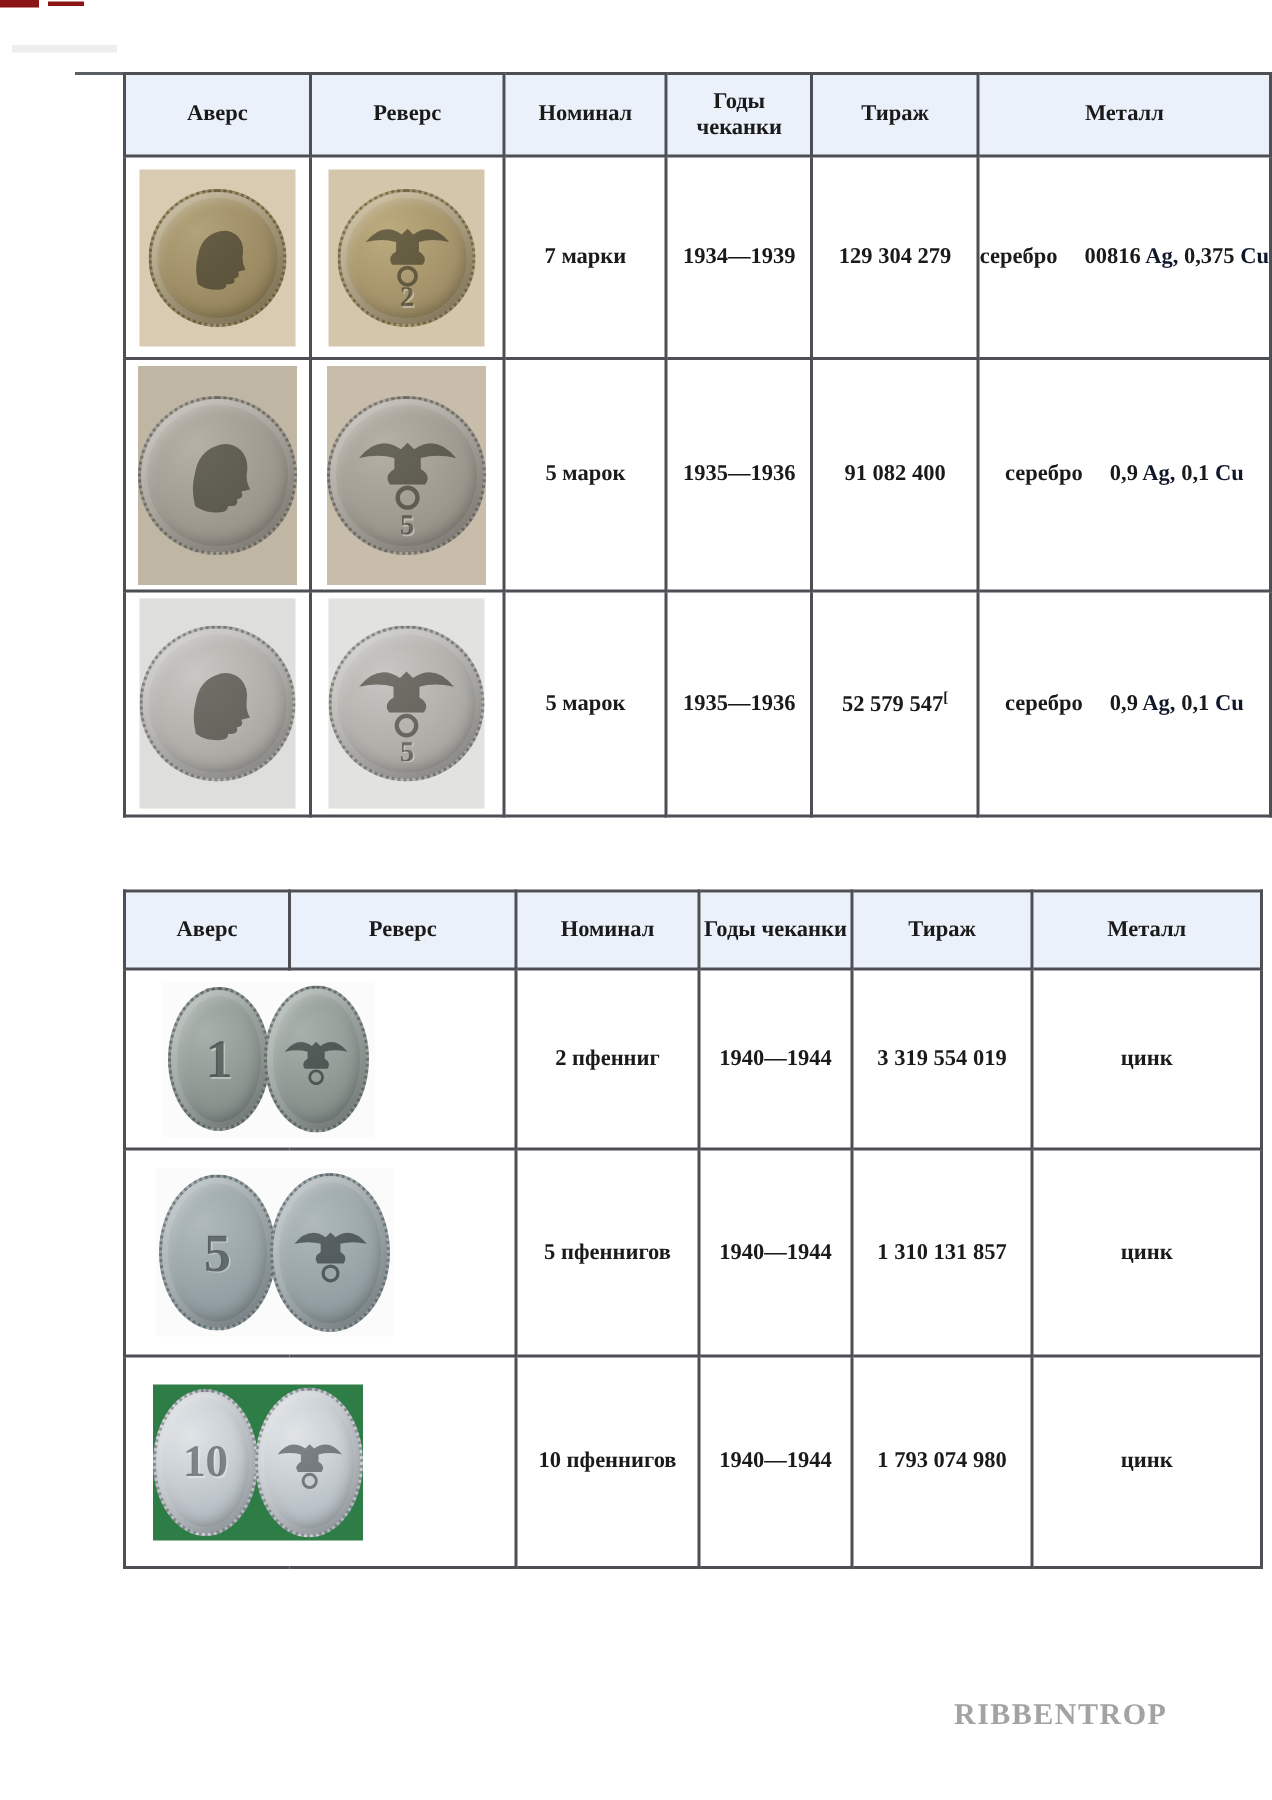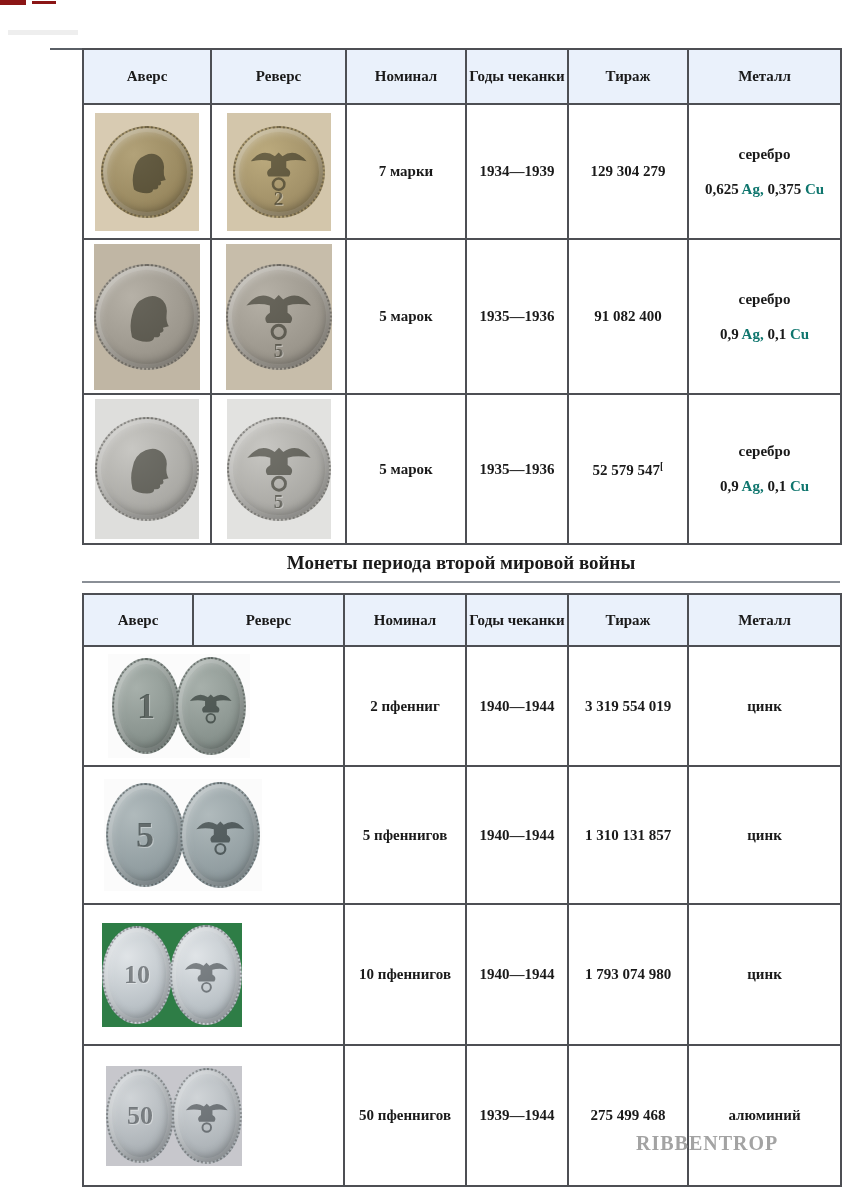--- a/index.html
+++ b/index.html
@@ -22,23 +22,23 @@
   td.nowrap{white-space:nowrap;}
   sup.fn{font-size:10px;vertical-align:super;}
 
   
   .section-title{position:absolute;left:82px;top:552px;width:758px;text-align:center;font-size:19px;font-weight:bold;padding-bottom:7px;border-bottom:2px solid #8a8f96;}
 
   
   .watermark{position:absolute;left:636px;top:1132px;font-size:20px;font-weight:bold;letter-spacing:1px;color:#a3a3a3;text-shadow:0 1px 0 rgba(255,255,255,.6);}
 
   
-  .metal-stack{display:flex;flex-direction:column;gap:18px;align-items:center;}
+  .metal-stack{display:flex;flex-direction:row;gap:18px;align-items:center;justify-content:center;}
   .metal-comp{white-space:nowrap;font-size:15px;}
-  .blue{color:#0f766e;margin-top:34px;}
+  .blue{color:#0f172a;margin-top:34px;}
   td.metal-top{vertical-align:top;padding-top:11px;}
 
   
   .photo{margin:0 auto;display:flex;align-items:center;justify-content:center;position:relative;}
   .bg-cream{background:#d8cbb2;} .bg-cream2{background:#d3c6ab;}
   .bg-taupe{background:#c0b6a4;} .bg-taupe2{background:#c7bdaa;}
   .bg-grey{background:#dededc;} .bg-grey2{background:#e2e2e0;}
   .bg-white{background:#fbfbfb;}
   .bg-green{background:#2e7d46;}
   .bg-lilac{background:#c7c7cc;}
@@ -66,21 +66,21 @@
   .c-tan{background:radial-gradient(circle at 35% 30%, #bcab7e, #91805a);}
   .c-silver1{background:radial-gradient(circle at 35% 30%, #b6b1a7, #8b867c);}
   .c-silver2{background:radial-gradient(circle at 35% 30%, #c8c7c3, #999893);}
   .c-zinc{background:radial-gradient(circle at 35% 30%, #a7b0ab, #79847f);color:rgba(20,30,25,.55);}
   .c-zinc2{background:radial-gradient(circle at 35% 30%, #b0babc, #828f93);color:rgba(20,30,30,.55);}
   .c-bright{background:radial-gradient(circle at 35% 30%, #e0e4e7, #a6afb5);color:rgba(30,35,40,.5);}
   .c-alu{background:radial-gradient(circle at 35% 30%, #d0d4d7, #9da4a9);color:rgba(30,35,40,.5);}
 
   .coin svg{width:72%;height:72%;display:block;}
   .coin .num-big{font-size:36px;font-weight:bold;line-height:1;font-family:"Liberation Serif",serif;text-shadow:1px 1px 0 rgba(255,255,255,.35);}
-  .coin .num-med{font-size:26px;font-weight:bold;line-height:1;font-family:"Liberation Serif",serif;text-shadow:1px 1px 0 rgba(255,255,255,.35);}
+  .coin .num-med{font-size:30px;font-weight:bold;line-height:1;font-family:"Liberation Serif",serif;text-shadow:1px 1px 0 rgba(255,255,255,.35);}
   .coin .num-rev{position:absolute;bottom:8px;left:50%;transform:translateX(-50%);font-size:19px;font-weight:bold;line-height:1;text-shadow:1px 1px 0 rgba(255,255,255,.35);}
   .coin.has-eagle{flex-direction:column;}
   .coin.has-eagle svg{margin-bottom:8px;}
 </style>
 </head>
 <body>
 
 <div class="page">
 
   <div class="corner-mark"></div>
@@ -127,21 +127,21 @@
               <span class="num-rev">2</span>
             </div>
           </div>
         </td>
         <td>7 марки</td>
         <td class="nowrap">1934—1939</td>
         <td class="nowrap"><span>129 304 279</span></td>
         <td>
           <div class="metal-stack">
             <div>серебро</div>
-            <div class="metal-comp"><span>0,625 </span><span class="blue">Ag,</span><span> 0,375 </span><span class="blue">Cu</span></div>
+            <div class="metal-comp"><span>00816 </span><span class="blue">Ag,</span><span> 0,375 </span><span class="blue">Cu</span></div>
           </div>
         </td>
       </tr>
 
       <tr class="r1b">
         <td>
           <div class="photo ph-r2 bg-taupe">
             <div class="coin sz-r2 c-silver1">
               <svg viewBox="0 0 100 100">
                   <path d="M30 78 Q26 62 30 48 Q33 30 48 24 Q62 18 72 28 Q79 36 77 48 Q76 56 80 63 L72 65 Q75 71 68 72 Q70 79 60 78 Q60 84 50 84 Q38 84 30 78 Z" fill="currentColor"></path>
@@ -198,21 +198,20 @@
         <td>
           <div class="metal-stack">
             <div>серебро</div>
             <div class="metal-comp"><span>0,9 </span><span class="blue">Ag,</span><span> 0,1 </span><span class="blue">Cu</span></div>
           </div>
         </td>
       </tr>
     </tbody>
   </table>
 
-  <div class="section-title">Монеты периода второй мировой войны</div>
 
   <table class="coins t2">
     <colgroup>
       <col style="width:110px">
         <col style="width:151px">
         <col style="width:122px">
       <col style="width:102px">
         <col style="width:120px">
         <col style="width:153px">
     </colgroup>
@@ -280,37 +279,18 @@
                 </svg>
             </div>
           </div>
         </td>
         <td>10 пфеннигов</td>
         <td class="nowrap">1940—1944</td>
         <td class="nowrap">1 793 074 980</td>
         <td class="metal-top">цинк</td>
       </tr>
 
-      <tr class="r2d">
-        <td colspan="2">
-          <div class="photo ph-w4 bg-lilac">
-            <div class="coin oval4 c-alu">
-              <span class="num-med">50</span>
-            </div>
-            <div class="coin oval4b c-alu">
-              <svg viewBox="0 0 100 80">
-                  <path d="M6 30 Q24 8 44 22 L50 16 L56 22 Q76 8 94 30 Q76 26 62 30 L62 40 Q72 46 66 54 L34 54 Q28 46 38 40 L38 30 Q24 26 6 30 Z" fill="currentColor"></path>
-                  <circle cx="50" cy="66" r="9" fill="none" stroke="currentColor" stroke-width="4"></circle>
-                </svg>
-            </div>
-          </div>
-        </td>
-        <td>50 пфеннигов</td>
-        <td class="nowrap">1939—1944</td>
-        <td class="nowrap">275 499 468</td>
-        <td class="metal-top">алюминий</td>
-      </tr>
     </tbody>
   </table>
 
   <div class="watermark">RIBBENTROP</div>
 
 </div>
 
 </body></html>

